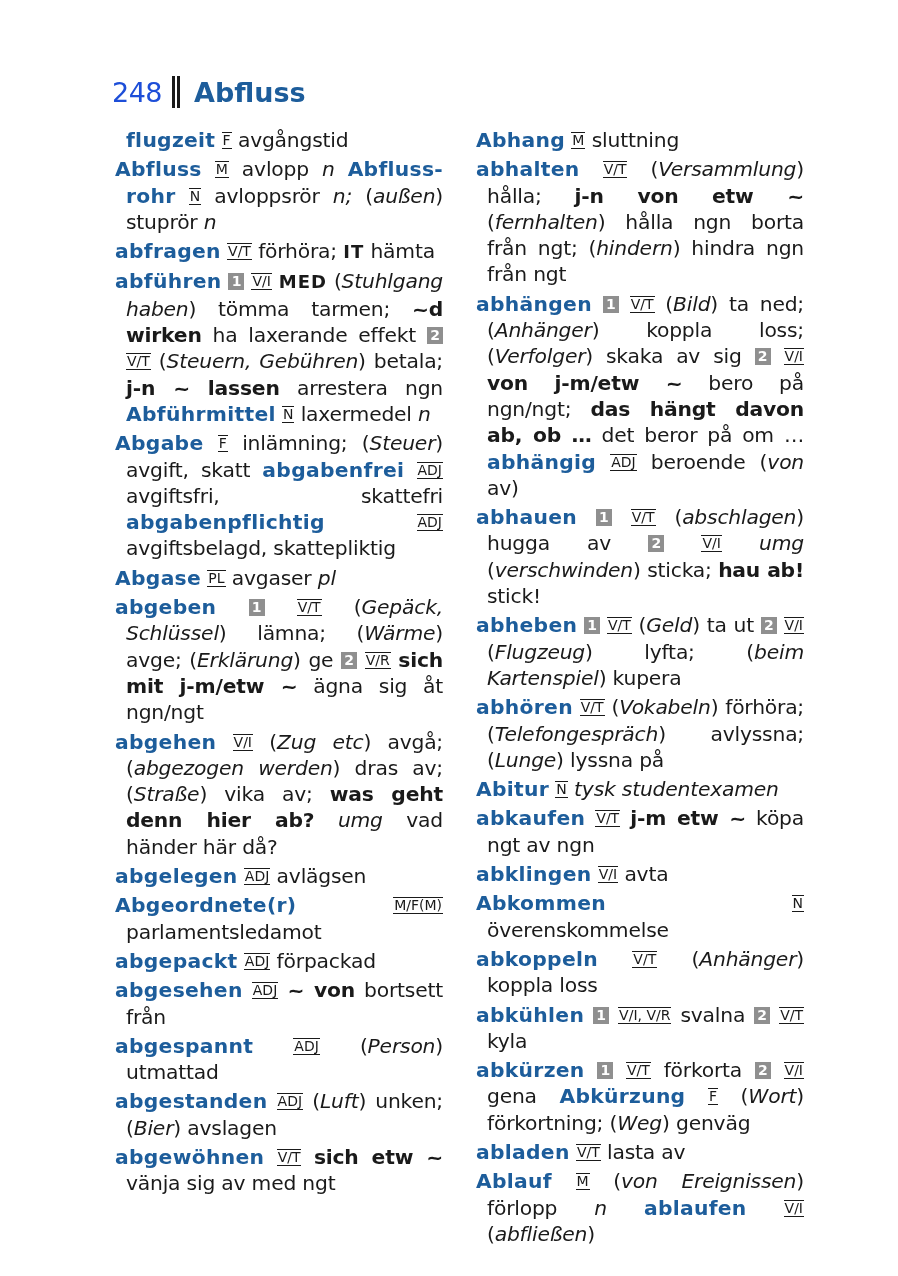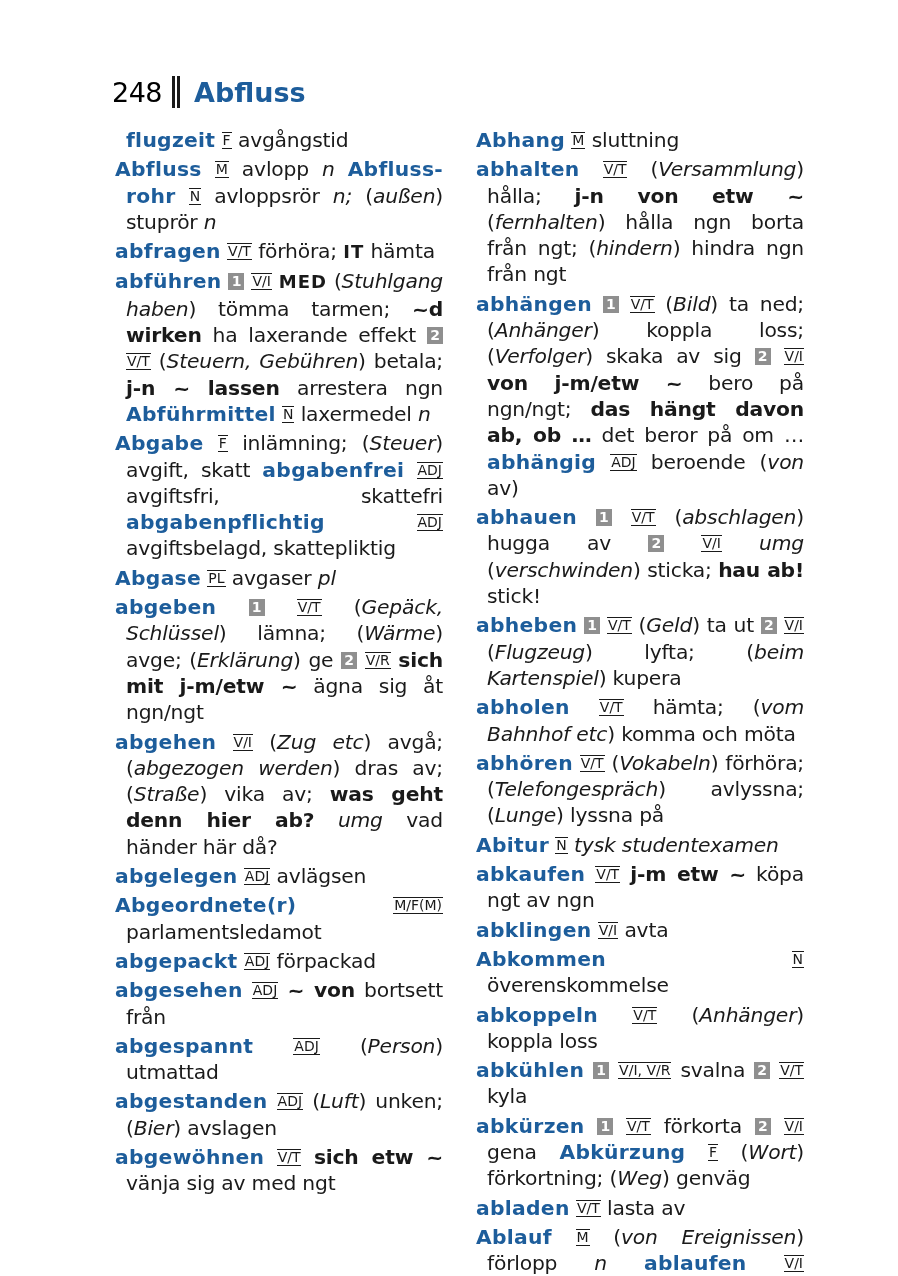--- a/index.html
+++ b/index.html
@@ -5,21 +5,21 @@
   html, body { margin: 0; padding: 0; }
   body {
     width: 898px; height: 1276px; background: #ffffff; position: relative;
     font-family: "DejaVu Sans", "Liberation Sans", sans-serif; color: #1a1a1a;
     overflow: hidden;
   }
   .header {
     position: absolute; left: 112px; top: 72px; height: 40px;
     display: flex; align-items: center; font-size: 27px;
   }
-  .pageno { color: #000000; font-family: "DejaVu Sans", sans-serif; letter-spacing: -0.5px; }
+  .pageno { color: #1d4ed8; font-family: "DejaVu Sans", sans-serif; letter-spacing: -0.5px; }
   .dbar { display: inline-block; width: 8px; height: 32px; margin: 0 14px 0 10px;
     border-left: 3px solid #1a1a1a; border-right: 3px solid #1a1a1a; box-sizing: border-box; }
   .runhead { color: #1d5d9b; font-weight: bold; }
   .col {
     position: absolute; top: 124px; width: 334px;
     font-size: 20.3px; line-height: 26.3px; text-align: justify;
     letter-spacing: -0.2px;
   }
   .col.left { left: 112px; }
   .col.right { left: 473px; }
@@ -65,21 +65,20 @@
     <p class="entry"><span class="hw">abgespannt</span><span> </span><span class="pos">ADJ</span><span> (</span><span class="i">Person</span><span>) utmattad</span></p>
     <p class="entry"><span class="hw">abgestanden</span><span> </span><span class="pos">ADJ</span><span> (</span><span class="i">Luft</span><span>) unken; (</span><span class="i">Bier</span><span>) avslagen</span></p>
     <p class="entry"><span class="hw">abgewöhnen</span><span> </span><span class="pos">V/T</span><span> </span><span class="b">sich etw ~</span><span> vänja sig av med ngt</span></p>
   </div>
 <div class="col right">
     <p class="entry"><span class="hw">Abhang</span><span> </span><span class="pos">M</span><span> sluttning</span></p>
     <p class="entry"><span class="hw">abhalten</span><span> </span><span class="pos">V/T</span><span> (</span><span class="i">Versammlung</span><span>) hålla; </span><span class="b">j-n von etw ~</span><span> (</span><span class="i">fernhalten</span><span>) hålla ngn borta från ngt; (</span><span class="i">hindern</span><span>) hindra ngn från ngt</span></p>
     <p class="entry"><span class="hw">abhängen</span><span> </span><span class="num">1</span><span> </span><span class="pos">V/T</span><span> (</span><span class="i">Bild</span><span>) ta ned; (</span><span class="i">Anhänger</span><span>) koppla loss; (</span><span class="i">Verfolger</span><span>) skaka av sig </span><span class="num">2</span><span> </span><span class="pos">V/I</span><span> </span><span class="b">von j-m/etw ~</span><span> bero på ngn/ngt; </span><span class="b">das hängt davon ab, ob …</span><span> det beror på om … </span><span class="hw">abhängig</span><span> </span><span class="pos">ADJ</span><span> beroende (</span><span class="i">von</span><span> av)</span></p>
     <p class="entry"><span class="hw">abhauen</span><span> </span><span class="num">1</span><span> </span><span class="pos">V/T</span><span> (</span><span class="i">abschlagen</span><span>) hugga av </span><span class="num">2</span><span> </span><span class="pos">V/I</span><span> </span><span class="i">umg</span><span> (</span><span class="i">verschwinden</span><span>) sticka; </span><span class="b">hau ab!</span><span> stick!</span></p>
     <p class="entry"><span class="hw">abheben</span><span> </span><span class="num">1</span><span> </span><span class="pos">V/T</span><span> (</span><span class="i">Geld</span><span>) ta ut </span><span class="num">2</span><span> </span><span class="pos">V/I</span><span> (</span><span class="i">Flugzeug</span><span>) lyfta; (</span><span class="i">beim Kartenspiel</span><span>) kupera</span></p>
-    <p class="entry"><span class="hw">abholen</span><span> </span><span class="pos">V/T</span><span> hämta; (</span><span class="i">vom Bahnhof etc</span><span>) komma och möta</span></p>
     <p class="entry"><span class="hw">abhören</span><span> </span><span class="pos">V/T</span><span> (</span><span class="i">Vokabeln</span><span>) förhöra; (</span><span class="i">Telefongespräch</span><span>) avlyssna; (</span><span class="i">Lunge</span><span>) lyssna på</span></p>
     <p class="entry"><span class="hw">Abitur</span><span> </span><span class="pos">N</span><span> </span><span class="i">tysk studentexamen</span></p>
     <p class="entry"><span class="hw">abkaufen</span><span> </span><span class="pos">V/T</span><span> </span><span class="b">j-m etw ~</span><span> köpa ngt av ngn</span></p>
     <p class="entry"><span class="hw">abklingen</span><span> </span><span class="pos">V/I</span><span> avta</span></p>
     <p class="entry"><span class="hw">Abkommen</span><span> </span><span class="pos">N</span><span> överenskommelse</span></p>
     <p class="entry"><span class="hw">abkoppeln</span><span> </span><span class="pos">V/T</span><span> (</span><span class="i">Anhänger</span><span>) koppla loss</span></p>
     <p class="entry"><span class="hw">abkühlen</span><span> </span><span class="num">1</span><span> </span><span class="pos">V/I, V/R</span><span> svalna </span><span class="num">2</span><span> </span><span class="pos">V/T</span><span> kyla</span></p>
     <p class="entry"><span class="hw">abkürzen</span><span> </span><span class="num">1</span><span> </span><span class="pos">V/T</span><span> förkorta </span><span class="num">2</span><span> </span><span class="pos">V/I</span><span> gena </span><span class="hw">Abkürzung</span><span> </span><span class="pos">F</span><span> (</span><span class="i">Wort</span><span>) förkortning; (</span><span class="i">Weg</span><span>) genväg</span></p>
     <p class="entry"><span class="hw">abladen</span><span> </span><span class="pos">V/T</span><span> lasta av</span></p>
     <p class="entry"><span class="hw">Ablauf</span><span> </span><span class="pos">M</span><span> (</span><span class="i">von Ereignissen</span><span>) förlopp </span><span class="i">n</span><span> </span><span class="hw">ablaufen</span><span> </span><span class="pos">V/I</span><span> (</span><span class="i">abfließen</span><span>)</span></p>

